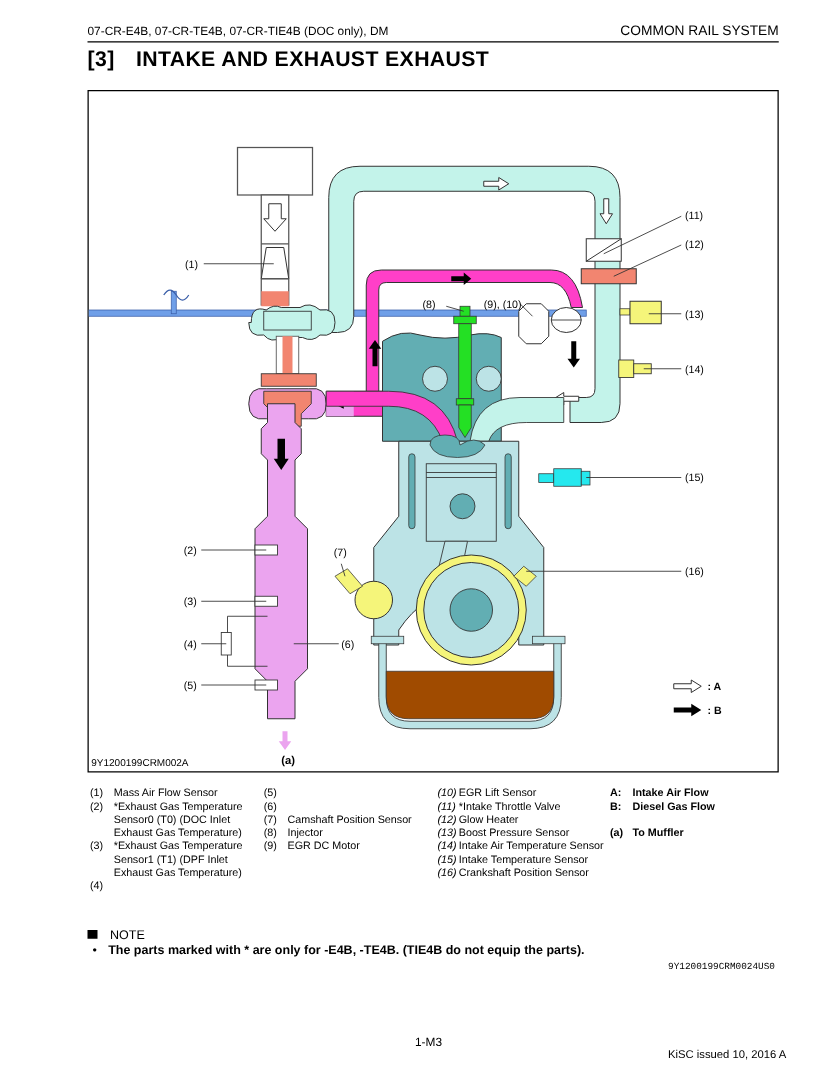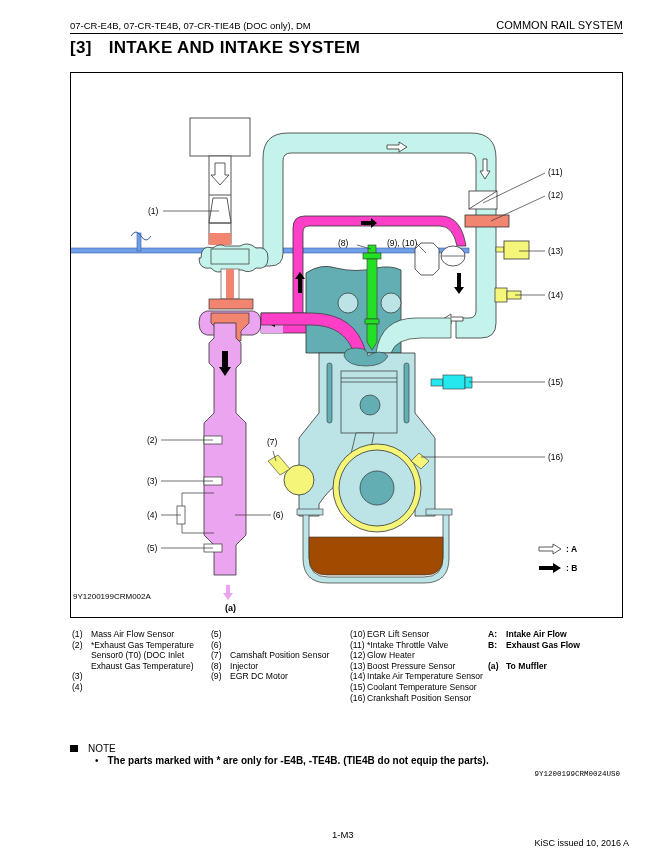--- a/index.html
+++ b/index.html
@@ -5,49 +5,49 @@
   html,body{margin:0;padding:0;background:#fff;}
   body{width:663px;height:858px;position:relative;font-family:"Liberation Sans",sans-serif;color:#000;overflow:hidden;}
   .hdr-left{position:absolute;left:70px;top:20px;font-size:9.5px;}
   .hdr-right{position:absolute;right:40px;top:19px;font-size:11px;}
   .hdr-rule{position:absolute;left:70px;right:40px;top:33px;height:0;border-top:1px solid #000;}
   .title{position:absolute;left:70px;top:38px;font-size:17px;font-weight:bold;letter-spacing:0.3px;}
   .title .num{margin-right:12px;}
   .fig{position:absolute;left:70px;top:72px;width:553px;height:546px;border:1.2px solid #000;box-sizing:border-box;}
   .fig svg{position:absolute;left:0;top:0;}
   .svgtxt{font-family:"Liberation Sans",sans-serif;font-size:8.5px;}
-  .figid{position:absolute;left:2px;bottom:16px;font-size:8px;}
+  .figid{position:absolute;left:2px;bottom:2px;font-size:8px;}
   .legend{position:absolute;top:629px;font-size:8.6px;line-height:10.6px;}
   .legend .row{display:flex;}
   .legend .n{width:19px;flex:none;}
   .legend .t{flex:1;}
   .col1{left:72px;width:140px;}
   .col2{left:211px;width:140px;}
   .col3{left:350px;width:140px;}
-  .col3 .n{width:17px;}
+  .col3 .n{width:17px;font-style:italic;}
   .col4{left:488px;width:120px;font-weight:bold;}
   .col4 .n{width:18px;}
   .note{position:absolute;left:70px;top:743px;font-size:10px;}
   .note .sq{display:inline-block;width:8px;height:7px;background:#000;margin-right:10px;vertical-align:0px;}
-  .note-item{position:absolute;left:74px;top:755px;font-size:10px;font-weight:bold;margin-left:21px;}
+  .note-item{position:absolute;left:74px;top:755px;font-size:10px;font-weight:bold;}
   .note-item .dot{font-weight:normal;margin-right:9px;}
   .code{position:absolute;right:43px;top:770px;font-family:"Liberation Mono",monospace;font-size:7.5px;}
   .pageno{position:absolute;left:332px;top:829px;font-size:9.5px;}
   .issued{position:absolute;right:34px;top:838px;font-size:9px;}
 </style>
 </head>
 <body>
 
 <div class="hdr-left">07-CR-E4B, 07-CR-TE4B, 07-CR-TIE4B (DOC only), DM</div>
 <div class="hdr-right">COMMON RAIL SYSTEM</div>
 <div class="hdr-rule"></div>
 
 <div class="title">
   <span class="num">[3]</span>
-  <span>INTAKE AND INTAKE SYSTEM</span>
+  <span>INTAKE AND EXHAUST EXHAUST</span>
 </div>
 
 <div class="fig">
 <svg width="553" height="546" viewBox="0 0 553 546">
 
   <g>
     <rect x="-2" y="175" width="400" height="5" fill="#6f9fe8" stroke="#3a5ea8" stroke-width="0.6"></rect>
     <rect x="66" y="160" width="4" height="18" fill="#6f9fe8" stroke="#3a5ea8" stroke-width="0.6"></rect>
     <path d="M60 163 q5 -8 10 0 q5 8 10 0" fill="none" stroke="#3a5ea8" stroke-width="1"></path>
   </g>
@@ -208,20 +208,21 @@
   <div class="row">
       <span class="n">(1)</span>
       <span class="t">Mass Air Flow Sensor</span>
     </div>
   <div class="row">
       <span class="n">(2)</span>
       <span class="t">*Exhaust Gas Temperature Sensor0 (T0) (DOC Inlet Exhaust Gas Temperature)</span>
     </div>
   <div class="row">
       <span class="n">(3)</span>
+      <span class="t">*Exhaust Gas Temperature Sensor1 (T1) (DPF Inlet Exhaust Gas Temperature)</span>
     </div>
   <div class="row">
       <span class="n">(4)</span>
     </div>
 </div>
 <div class="legend col2">
   <div class="row">
       <span class="n">(5)</span>
     </div>
   <div class="row">
@@ -256,35 +257,35 @@
   <div class="row">
       <span class="n">(13)</span>
       <span class="t">Boost Pressure Sensor</span>
     </div>
   <div class="row">
       <span class="n">(14)</span>
       <span class="t">Intake Air Temperature Sensor</span>
     </div>
   <div class="row">
       <span class="n">(15)</span>
-      <span class="t">Coolant Temperature Sensor</span>
+      <span class="t">Intake Temperature Sensor</span>
     </div>
   <div class="row">
       <span class="n">(16)</span>
       <span class="t">Crankshaft Position Sensor</span>
     </div>
 </div>
 <div class="legend col4">
   <div class="row">
       <span class="n">A:</span>
       <span class="t">Intake Air Flow</span>
     </div>
   <div class="row">
       <span class="n">B:</span>
-      <span class="t">Exhaust Gas Flow</span>
+      <span class="t">Diesel Gas Flow</span>
     </div>
   <div class="row" style="height:10.6px"></div>
   <div class="row">
       <span class="n">(a)</span>
       <span class="t">To Muffler</span>
     </div>
 </div>
 
 <div class="note"><span class="sq"></span><span>NOTE</span></div>
 <div class="note-item"><span class="dot">•</span><span>The parts marked with * are only for -E4B, -TE4B. (TIE4B do not equip the parts).</span></div>

